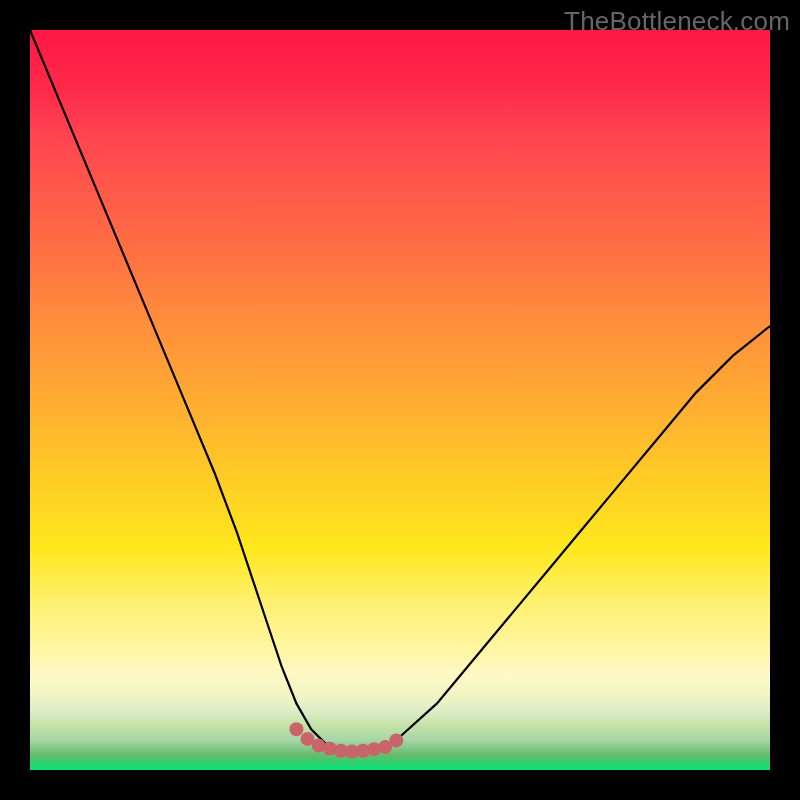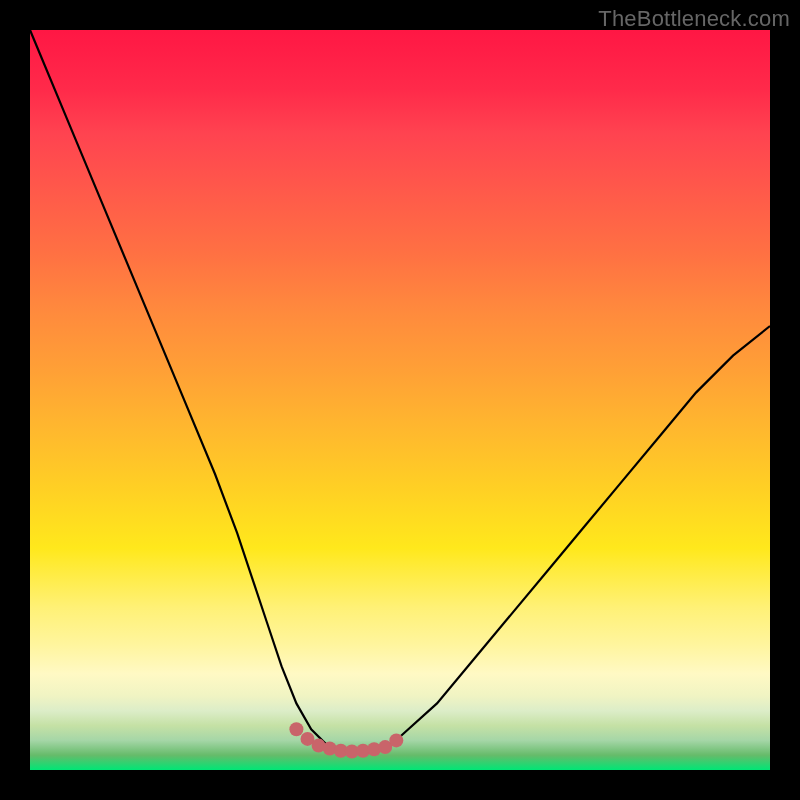--- a/index.html
+++ b/index.html
@@ -36,21 +36,21 @@
       #a5d6a7 96%,
       #66bb6a 98%,
       #00e676 100%
     );
   }
   .watermark {
     position: absolute;
     top: 6px;
     right: 10px;
     font-family: Arial, Helvetica, sans-serif;
-    font-size: 22px;
+    font-size: 26px;
     color: #666;
     font-weight: 400;
     letter-spacing: 0.2px;
     text-align: right;
   }
   svg.curve {
     position: absolute;
     left: 0; top: 0;
     width: 740px; height: 740px;
     overflow: visible;

